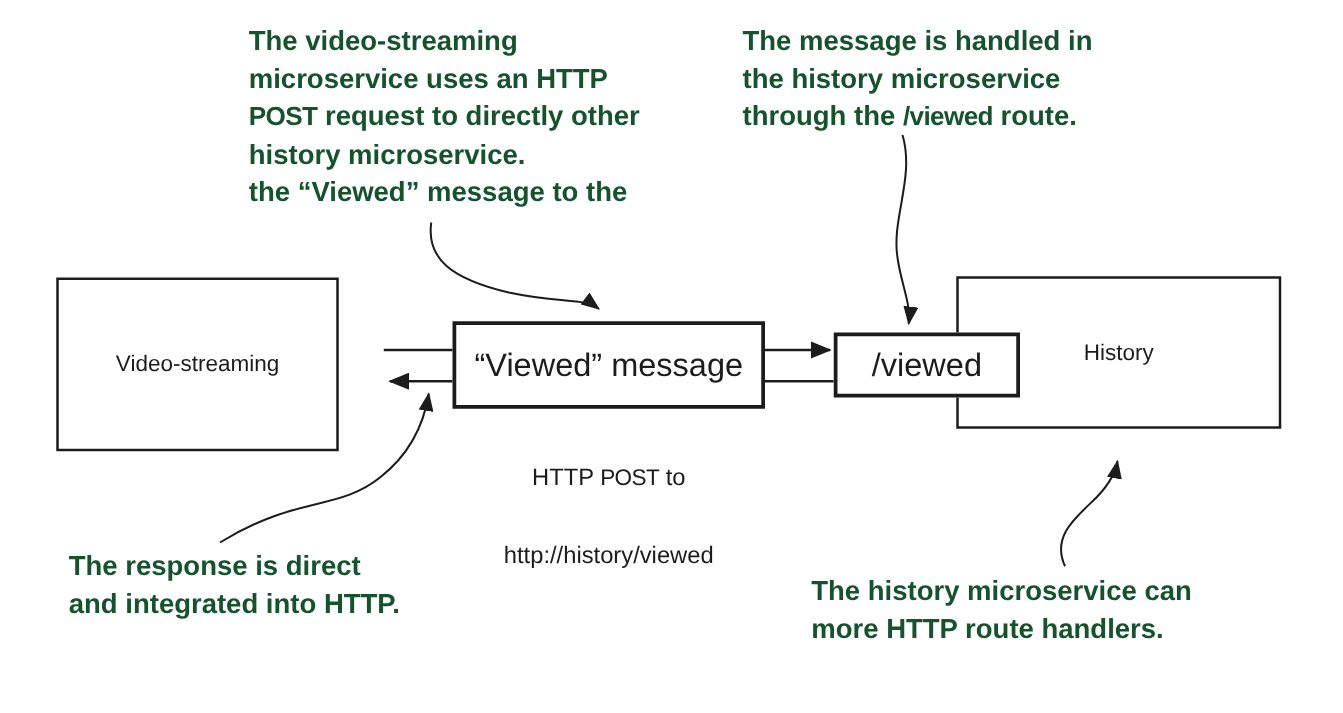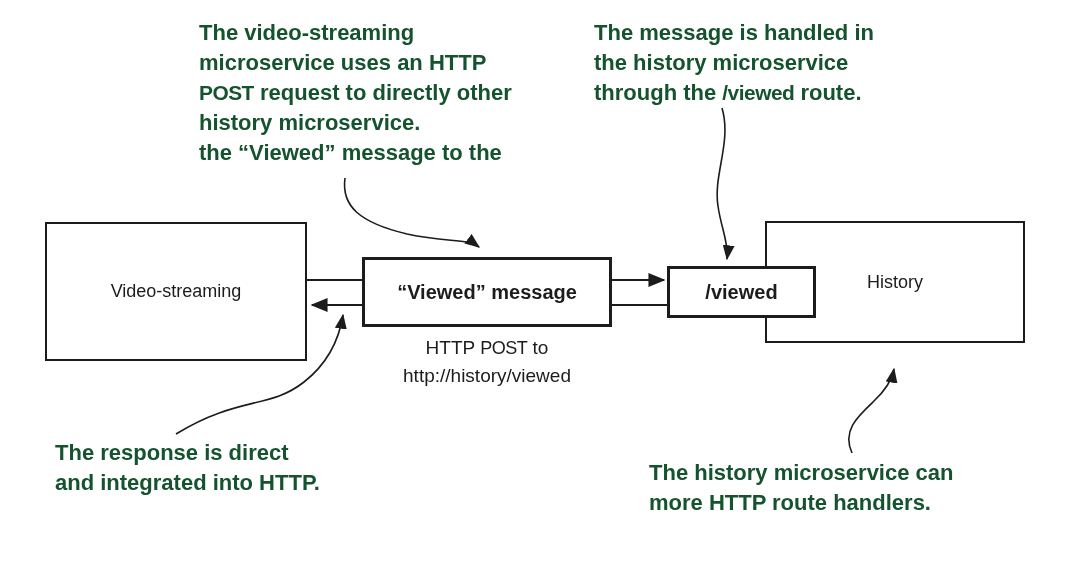--- a/index.html
+++ b/index.html
@@ -34,22 +34,22 @@
   }
   .box.thick {
     border-width: 3px;
   }
   .box-label {
     font-size: 18px;
     color: #1c1c1c;
     white-space: nowrap;
   }
   .box-label.bold {
-    font-size: 20px;
-    font-weight: bold;
+    font-size: 26px;
+    font-weight: normal;
   }
   .note {
     position: absolute;
     font-weight: bold;
     font-size: 22px;
     line-height: 30px;
     color: #14532d;
     z-index: 4;
   }
   .note-line {
@@ -66,20 +66,21 @@
     top: 334px;
     width: 270px;
     text-align: center;
     font-size: 19px;
     line-height: 27px;
     color: #1c1c1c;
     z-index: 4;
   }
   .cap-line {
     white-space: nowrap;
+    margin-top: 35px;
   }
   .viewed-route {
     z-index: 3;
   }
 </style>
 </head>
 <body>
 
 <div class="stage">
 
@@ -99,21 +100,21 @@
 
     <path d="M 345 178 C 341 207 361 223 407 234 C 449 243 467 238 479 247" stroke="#1c1c1c" stroke-width="1.6" fill="none" marker-end="url(#arrowS)"></path>
 
     <path d="M 722 108 C 732 142 713 175 718 206 C 721 228 729 243 727 259" stroke="#1c1c1c" stroke-width="1.6" fill="none" marker-end="url(#arrowS)"></path>
 
     <path d="M 176 434 C 238 396 270 409 304 382 C 327 364 339 340 343 315" stroke="#1c1c1c" stroke-width="1.6" fill="none" marker-end="url(#arrowS)"></path>
 
     <path d="M 852 453 C 842 431 857 417 873 402 C 886 390 892 380 894 369" stroke="#1c1c1c" stroke-width="1.6" fill="none" marker-end="url(#arrowS)"></path>
   </svg>
 
-  <div class="box" style="left:45px; top:222px; width:262px; height:139px;">
+  <div class="box" style="left:45px; top:222px; width:226px; height:139px;">
     <span class="box-label">Video-streaming</span>
   </div>
 
   <div class="box thick" style="left:362px; top:257px; width:250px; height:70px;">
     <span class="box-label bold">“Viewed” message</span>
   </div>
 
   <div class="box" style="left:765px; top:221px; width:260px; height:122px;">
     <span class="box-label">History</span>
   </div>

